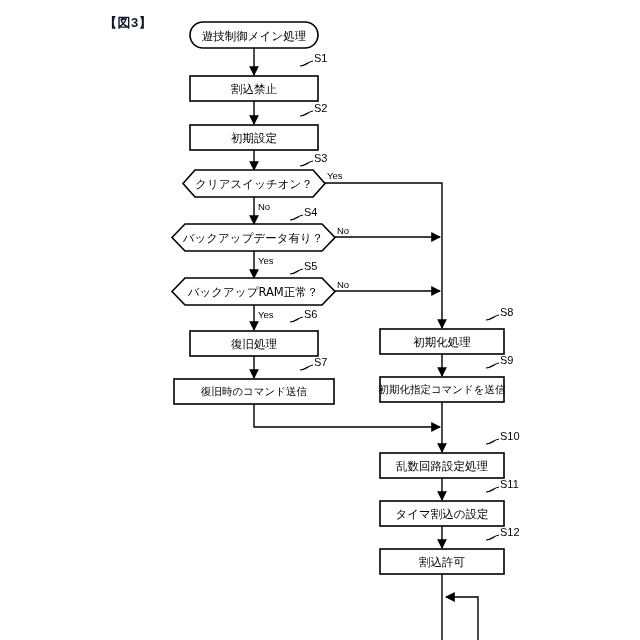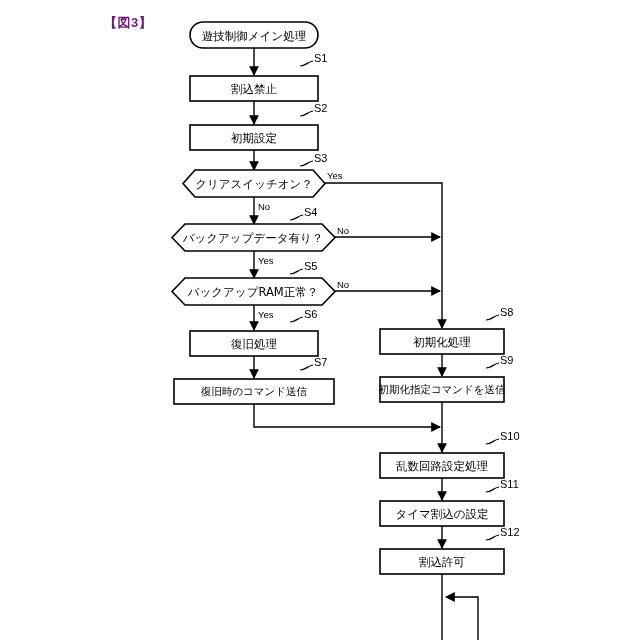--- a/index.html
+++ b/index.html
@@ -16,21 +16,21 @@
     height: 640px;
     background: #ffffff;
     overflow: hidden;
   }
   #fig-label {
     position: absolute;
     left: 104px;
     top: 14px;
     font-size: 13px;
     font-weight: bold;
-    color: #701a75;
+    color: #0f172a;
     letter-spacing: 0.5px;
     white-space: nowrap;
   }
   svg.flow {
     position: absolute;
     left: 0;
     top: 0;
     width: 640px;
     height: 640px;
   }

